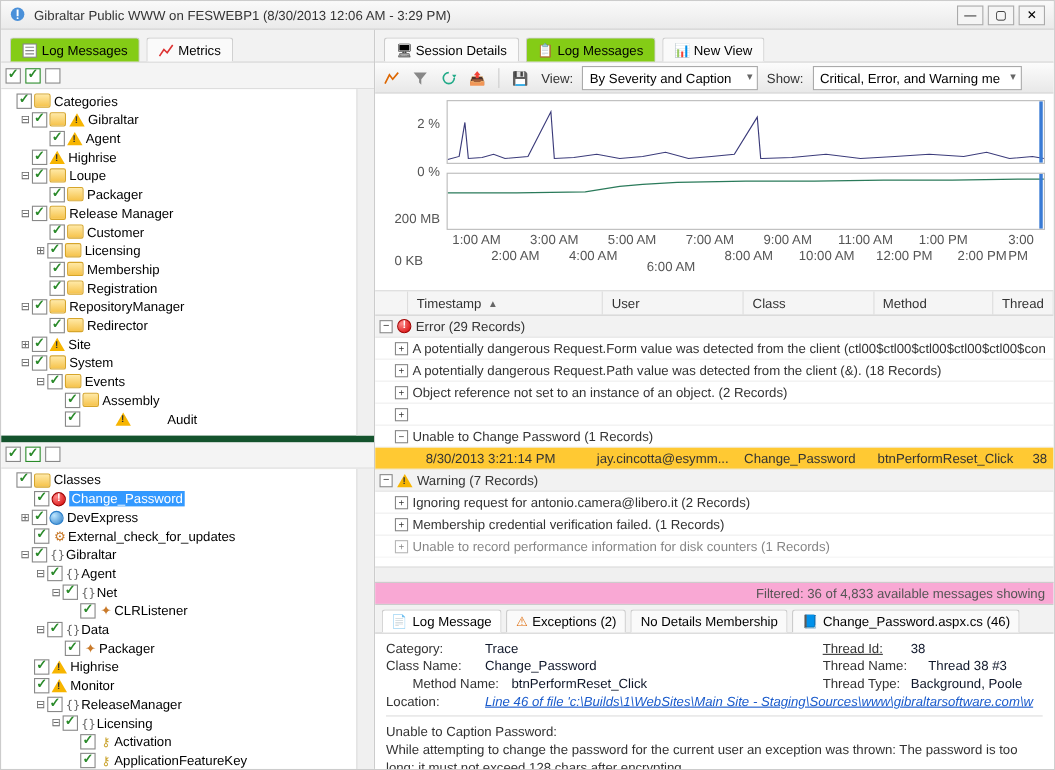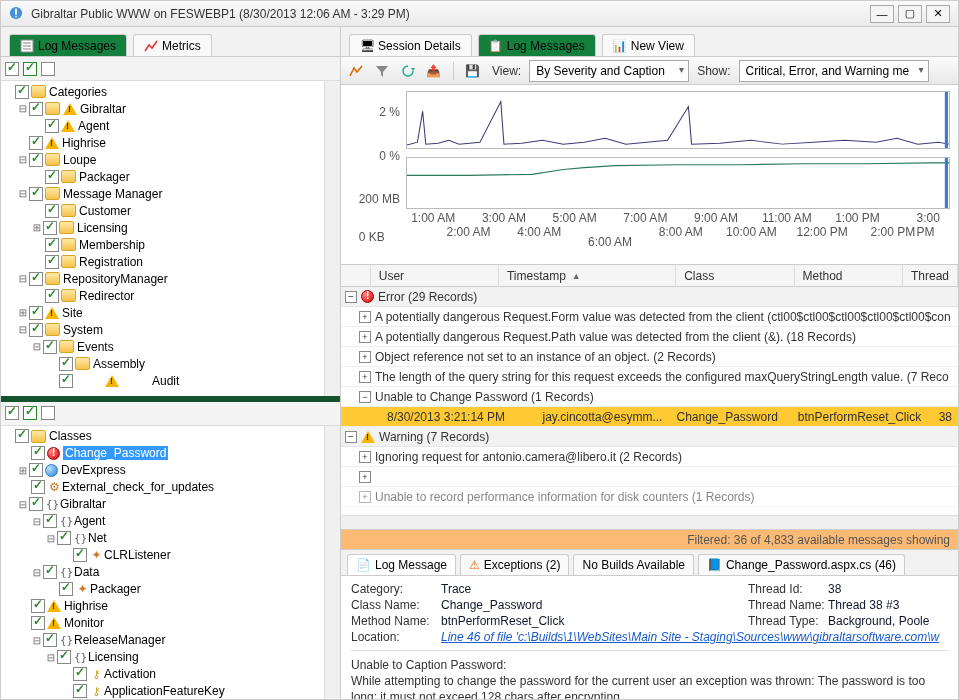--- a/index.html
+++ b/index.html
@@ -8,21 +8,21 @@
 .titlebar { height: 26px; display: flex; align-items: center; padding: 0 8px; background: linear-gradient(#fafafa,#eaeaea); border-bottom: 1px solid #ccc; }
 .titlebar .icon { width: 16px; height: 16px; margin-right: 6px; }
 .titlebar .title { flex: 1; color: #333; }
 .winbtns { display: flex; gap: 4px; }
 .winbtn { width: 24px; height: 18px; border: 1px solid #aaa; background: #f5f5f5; display: flex; align-items: center; justify-content: center; font-size: 11px; cursor: pointer; }
 .mainrow { flex: 1; display: flex; overflow: hidden; }
 .leftcol { width: 340px; display: flex; flex-direction: column; border-right: 1px solid #ccc; background: #fff; }
 .rightcol { flex: 1; display: flex; flex-direction: column; background: #fff; overflow: hidden; }
 .tabstrip { height: 30px; display: flex; align-items: flex-end; padding: 0 8px; background: #f2f2f2; border-bottom: 1px solid #ccc; gap: 6px; }
 .tab { padding: 4px 10px 3px; border: 1px solid #ccc; border-bottom: none; background: #fafafa; display: flex; align-items: center; gap: 4px; border-radius: 3px 3px 0 0; cursor: pointer; }
-.tab.active { background: #15803d; font-weight: 500; }
+.tab.active { background: #84cc16; font-weight: 500; }
 .tab .ticon { width: 14px; height: 14px; }
 .panetoolbar { height: 24px; background: #f4f4f4; border-bottom: 1px solid #ddd; display: flex; align-items: center; padding: 0 4px; gap: 4px; }
 .triCheck { width: 14px; height: 14px; border: 1px solid #888; background: #fff; display: inline-block; position: relative; }
 .triCheck.green::after { content: "✓"; color: #2a8a2a; position: absolute; top: -3px; left: 1px; font-weight: bold; }
 .triCheck.empty { background: #fff; }
 .treepane { flex: 1; overflow: auto; position: relative; }
 .tree { padding: 2px 0 2px 2px; }
 .tree .row { display: flex; align-items: center; height: 17px; white-space: nowrap; }
 .tree .sel { background: #3399ff; color: #fff; }
 .tree .toggle { width: 12px; text-align: center; color: #666; cursor: pointer; font-size: 10px; }
@@ -56,21 +56,21 @@
 .gh { display: flex; background: #f5f5f5; border-bottom: 1px solid #ccc; height: 22px; align-items: center; }
 .gh .col { padding: 0 8px; border-right: 1px solid #ddd; color: #333; display: flex; align-items: center; height: 100%; }
 .gh .sortind { margin-left: 6px; font-size: 9px; color: #666; }
 .loglist { flex: 1; overflow: auto; }
 .group { display: flex; align-items: center; height: 20px; background: #f2f2f2; border-bottom: 1px solid #e5e5e5; padding-left: 4px; gap: 4px; color: #333; font-weight: 500; }
 .group .gtoggle { width: 12px; height: 12px; border: 1px solid #888; display: flex; align-items: center; justify-content: center; font-size: 10px; cursor: pointer; background: #fff; }
 .msgrow { display: flex; align-items: center; height: 20px; border-bottom: 1px solid #eee; padding-left: 18px; gap: 4px; color: #333; }
 .msgrow .mtoggle { width: 12px; height: 12px; border: 1px solid #888; display: flex; align-items: center; justify-content: center; font-size: 9px; cursor: pointer; background: #fff; }
 .hlrow { background: #ffc933; }
 .hlrow .cell { padding: 0 6px; }
-.statusline { height: 20px; background: #fdba74; border-top: 1px solid #ccc; display: flex; align-items: center; justify-content: flex-end; padding: 0 8px; color: #555; }
+.statusline { height: 20px; background: #f9a8d4; border-top: 1px solid #ccc; display: flex; align-items: center; justify-content: flex-end; padding: 0 8px; color: #555; }
 .detailpane { height: 150px; border-top: 1px solid #ccc; display: flex; flex-direction: column; }
 .detailtabs { height: 26px; display: flex; align-items: flex-end; background: #f2f2f2; border-bottom: 1px solid #ccc; padding: 0 6px; gap: 4px; }
 .dtab { padding: 3px 8px; border: 1px solid #ccc; border-bottom: none; background: #fafafa; border-radius: 3px 3px 0 0; display: flex; align-items: center; gap: 4px; cursor: pointer; }
 .dtab.active { background: #fff; }
 .detailbody { flex: 1; padding: 6px 10px; overflow: auto; background: #fff; }
 .drow { display: flex; margin-bottom: 2px; }
 .dlabel { width: 90px; color: #333; }
 .dval { color: #0f172a; }
 .dlink { color: #1a5bcc; text-decoration: underline; cursor: pointer; font-style: italic; }
 .dmsg { margin-top: 6px; color: #333; line-height: 1.35; }
@@ -159,21 +159,21 @@
               </div>
           <div class="row" style="padding-left:42px;">
                 <span class="cb"></span>
                 <span class="ico folder"></span>
                 <span>Packager</span>
               </div>
           <div class="row" style="padding-left:14px;">
                 <span class="toggle">⊟</span>
                 <span class="cb"></span>
                 <span class="ico folder"></span>
-                <span>Message Manager</span>
+                <span>Release Manager</span>
               </div>
           <div class="row" style="padding-left:42px;">
                 <span class="cb"></span>
                 <span class="ico folder"></span>
                 <span>Customer</span>
               </div>
           <div class="row" style="padding-left:28px;">
                 <span class="toggle">⊞</span>
                 <span class="cb"></span>
                 <span class="ico folder"></span>
@@ -426,26 +426,26 @@
             <div class="tick" style="left:50.5%;top:16px;">8:00 AM</div>
             <div class="tick" style="left:63.5%;top:16px;">10:00 AM</div>
             <div class="tick" style="left:76.5%;top:16px;">12:00 PM</div>
             <div class="tick" style="left:89.5%;top:16px;">2:00 PM</div>
           </div>
         </div>
       </div>
 
       <div class="gh">
         <div class="col" style="width:30px;"></div>
-        <div class="col" style="width:130px;">
-            <span>User</span>
-          </div>
         <div class="col" style="width:180px;">
             <span>Timestamp</span>
             <span class="sortind">▲</span>
+          </div>
+        <div class="col" style="width:130px;">
+            <span>User</span>
           </div>
         <div class="col" style="width:120px;">
             <span>Class</span>
           </div>
         <div class="col" style="width:110px;">
             <span>Method</span>
           </div>
         <div class="col" style="flex:1;">
             <span>Thread</span>
           </div>
@@ -464,21 +464,20 @@
         <div class="msgrow">
             <span class="mtoggle">+</span>
             <span>A potentially dangerous Request.Path value was detected from the client (&amp;). (18 Records)</span>
           </div>
         <div class="msgrow">
             <span class="mtoggle">+</span>
             <span>Object reference not set to an instance of an object. (2 Records)</span>
           </div>
         <div class="msgrow">
             <span class="mtoggle">+</span>
-            <span>The length of the query string for this request exceeds the configured maxQueryStringLength value. (7 Reco</span>
           </div>
         <div class="msgrow">
             <span class="mtoggle">−</span>
             <span>Unable to Change Password (1 Records)</span>
           </div>
         <div class="msgrow hlrow" style="padding-left:40px;">
           <span class="cell" style="width:155px;">8/30/2013 3:21:14 PM</span>
           <span class="cell" style="width:130px;">jay.cincotta@esymm...</span>
           <span class="cell" style="width:120px;">Change_Password</span>
           <span class="cell" style="width:140px;">btnPerformReset_Click</span>
@@ -488,20 +487,21 @@
           <span class="gtoggle">−</span>
           <span class="warn"></span>
           <span>Warning (7 Records)</span>
         </div>
         <div class="msgrow">
             <span class="mtoggle">+</span>
             <span>Ignoring request for antonio.camera@libero.it (2 Records)</span>
           </div>
         <div class="msgrow">
             <span class="mtoggle">+</span>
+            <span>Membership credential verification failed. (1 Records)</span>
           </div>
         <div class="msgrow" style="opacity:0.6;">
             <span class="mtoggle">+</span>
             <span>Unable to record performance information for disk counters (1 Records)</span>
           </div>
       </div>
       <div style="height:14px;background:#f0f0f0;border-top:1px solid #ddd;"></div>
 
       <div class="statusline">
           <span>Filtered: 36 of 4,833 available messages showing</span>
@@ -511,50 +511,50 @@
         <div class="detailtabs">
           <div class="dtab active">
               <span>📄</span>
               <span>Log Message</span>
             </div>
           <div class="dtab">
               <span style="color:#d60;">⚠</span>
               <span>Exceptions (2)</span>
             </div>
           <div class="dtab">
-              <span>No Builds Available</span>
+              <span>No Details Membership</span>
             </div>
           <div class="dtab">
               <span>📘</span>
               <span>Change_Password.aspx.cs (46)</span>
             </div>
         </div>
         <div class="detailbody">
           <div class="drow">
             <div style="flex:1;display:flex;">
                 <span class="dlabel">Category:</span>
                 <span class="dval">Trace</span>
               </div>
             <div style="flex:0 0 200px;display:flex;">
-                <span class="dlabel" style="width:80px;">Thread Id:</span>
+                <span class="dlabel" style="width:80px;text-decoration:underline;">Thread Id:</span>
                 <span class="dval">38</span>
               </div>
           </div>
           <div class="drow">
             <div style="flex:1;display:flex;">
                 <span class="dlabel">Class Name:</span>
                 <span class="dval">Change_Password</span>
               </div>
-            <div style="flex:0 0 200px;display:flex;">
+            <div style="flex:0 0 200px;display:flex;gap:16px;">
                 <span class="dlabel" style="width:80px;">Thread Name:</span>
                 <span class="dval">Thread 38 #3</span>
               </div>
           </div>
           <div class="drow">
-            <div style="flex:1;display:flex;">
+            <div style="flex:1;display:flex;margin-left:24px;">
                 <span class="dlabel">Method Name:</span>
                 <span class="dval">btnPerformReset_Click</span>
               </div>
             <div style="flex:0 0 200px;display:flex;">
                 <span class="dlabel" style="width:80px;">Thread Type:</span>
                 <span class="dval">Background, Poole</span>
               </div>
           </div>
           <div class="drow">
             <span class="dlabel">Location:</span>

